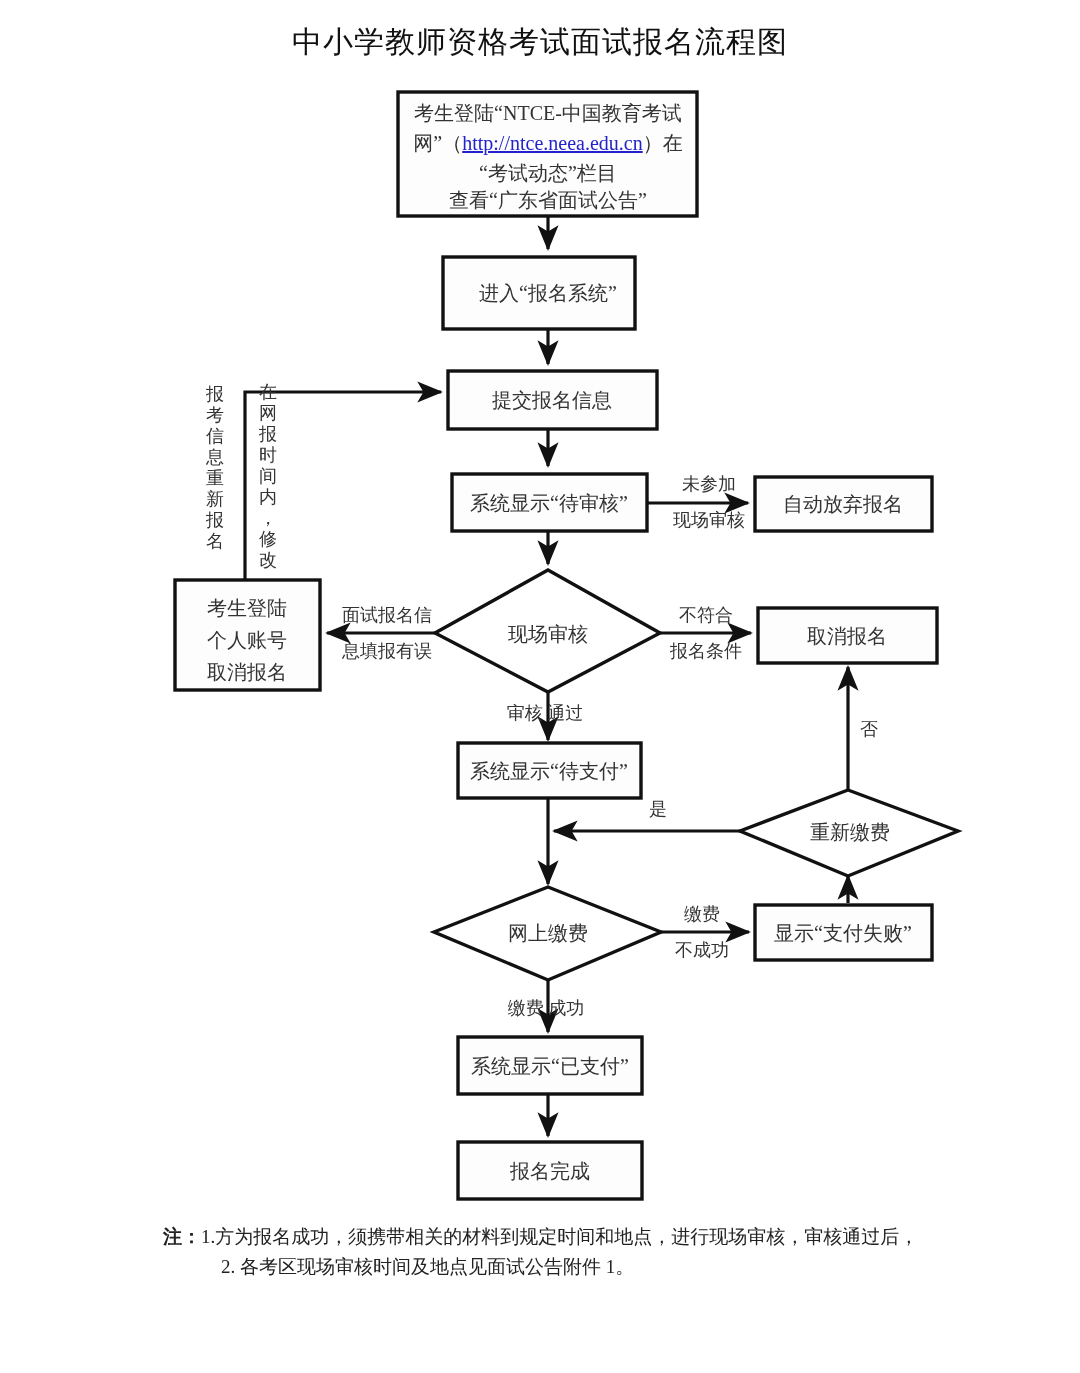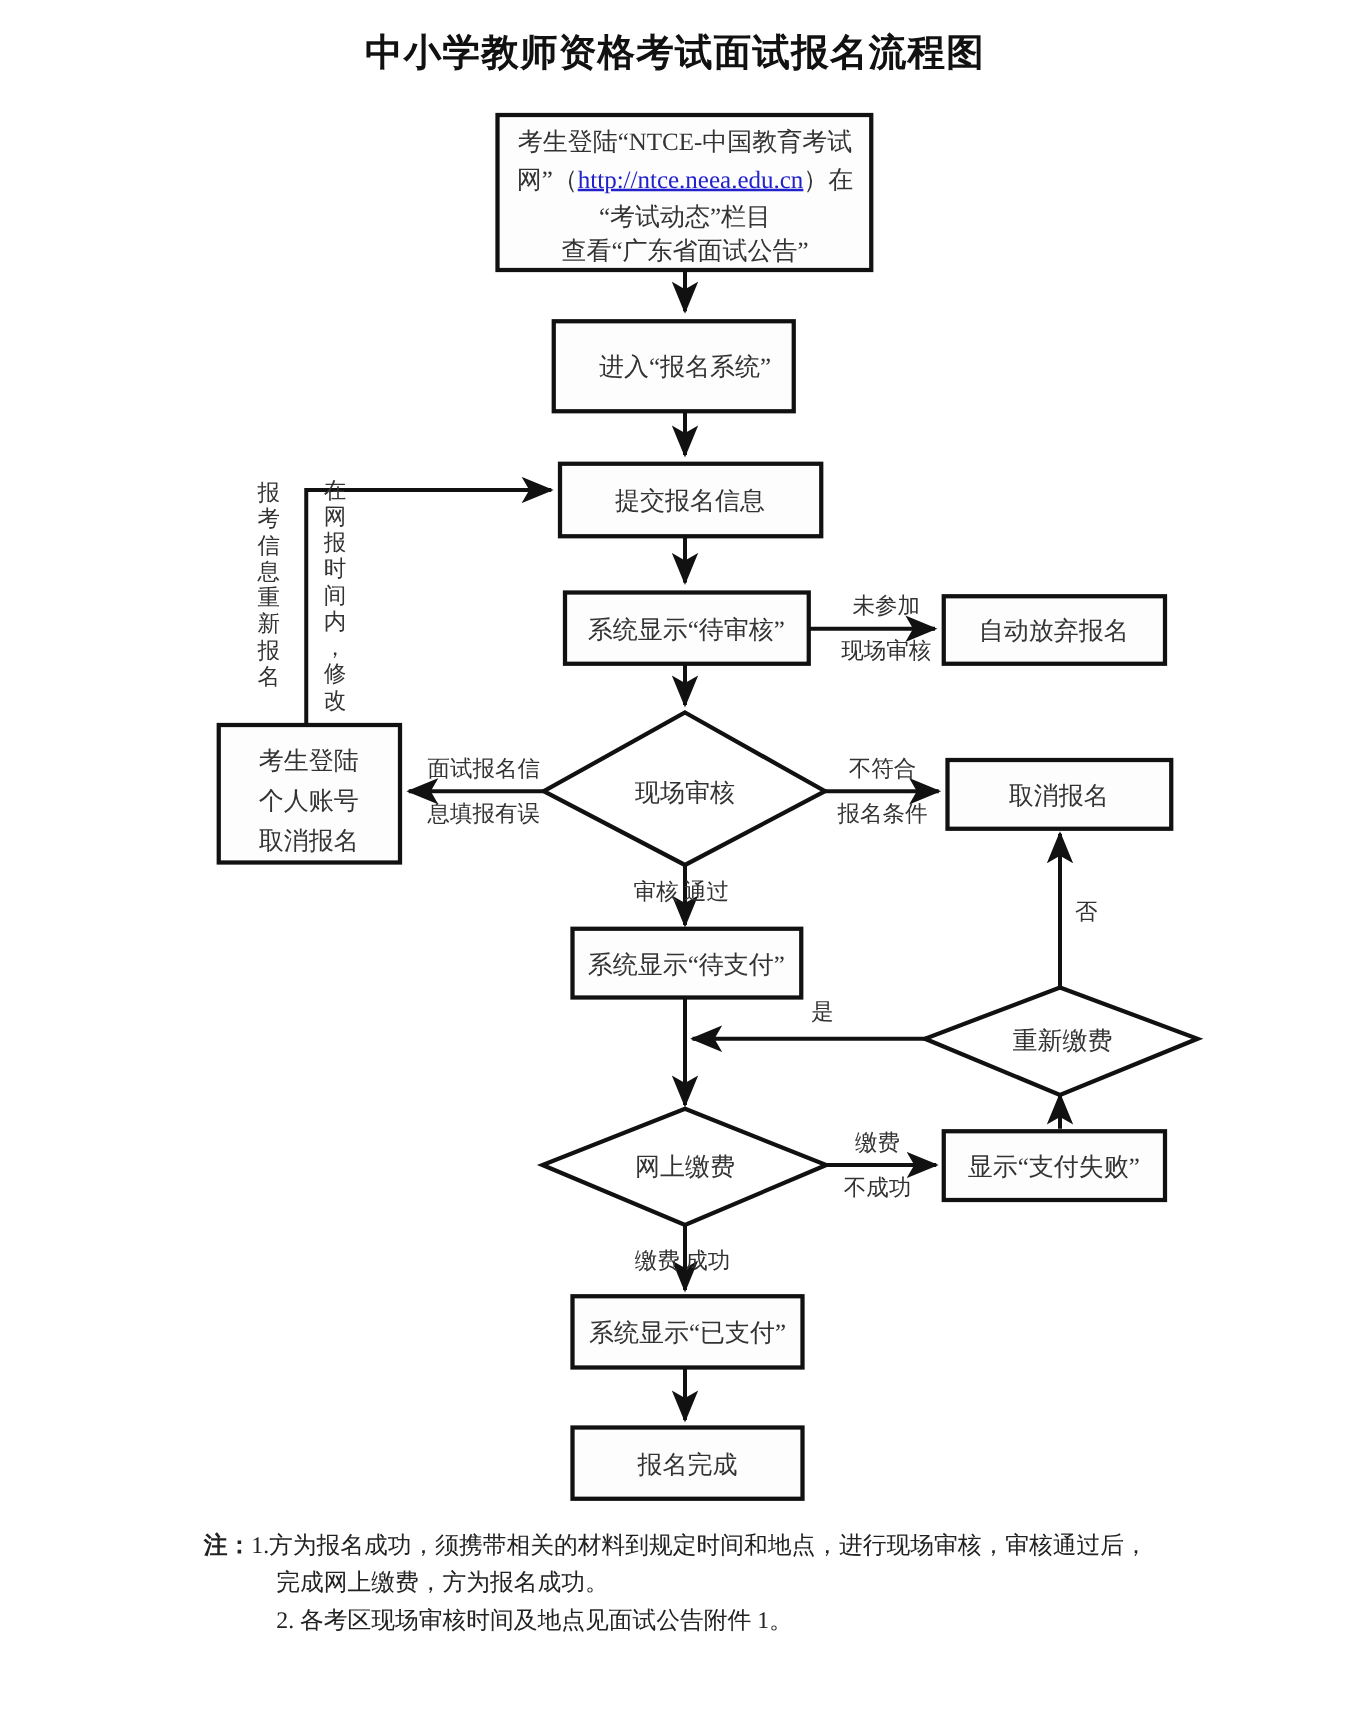--- a/index.html
+++ b/index.html
@@ -7,21 +7,21 @@
     width:1080px;height:1373px;
     font-family:"Liberation Serif","DejaVu Serif",serif;
     color:#1a1a1a;
     position:relative;
     overflow:hidden;
   }
   #page-title{
     position:absolute;top:22px;left:0;width:1080px;
     text-align:center;
     font-size:30px;
-    font-weight:700;
+    font-weight:400;
     letter-spacing:1px;
     color:#111;
   }
   #flow-canvas{
     position:absolute;top:0;left:0;
     width:1080px;height:1373px;
   }
   .node-box{ fill:#fdfdfd; stroke:#111111; stroke-width:3.4; }
   .node-diamond{ fill:#ffffff; stroke:#111111; stroke-width:3.4; }
   .flow-line{ stroke:#111111; stroke-width:3.2; fill:none; }
@@ -221,19 +221,16 @@
   </g>
 </svg>
 
 <div id="footer-notes">
   <div class="note-row">
     <span class="note-tag">注：</span>
     <span>1.</span>
     <span>方为报名成功，须携带相关的材料到规定时间和地点，进行现场审核，审核通过后，</span>
   </div>
   <div class="note-indent">
-    <span>完成网上缴费，方为报名成功。</span>
-  </div>
-  <div class="note-indent">
     <span>2.</span>
     <span>各考区现场审核时间及地点见面试公告附件 1。</span>
   </div>
 </div>
 
 </body></html>

